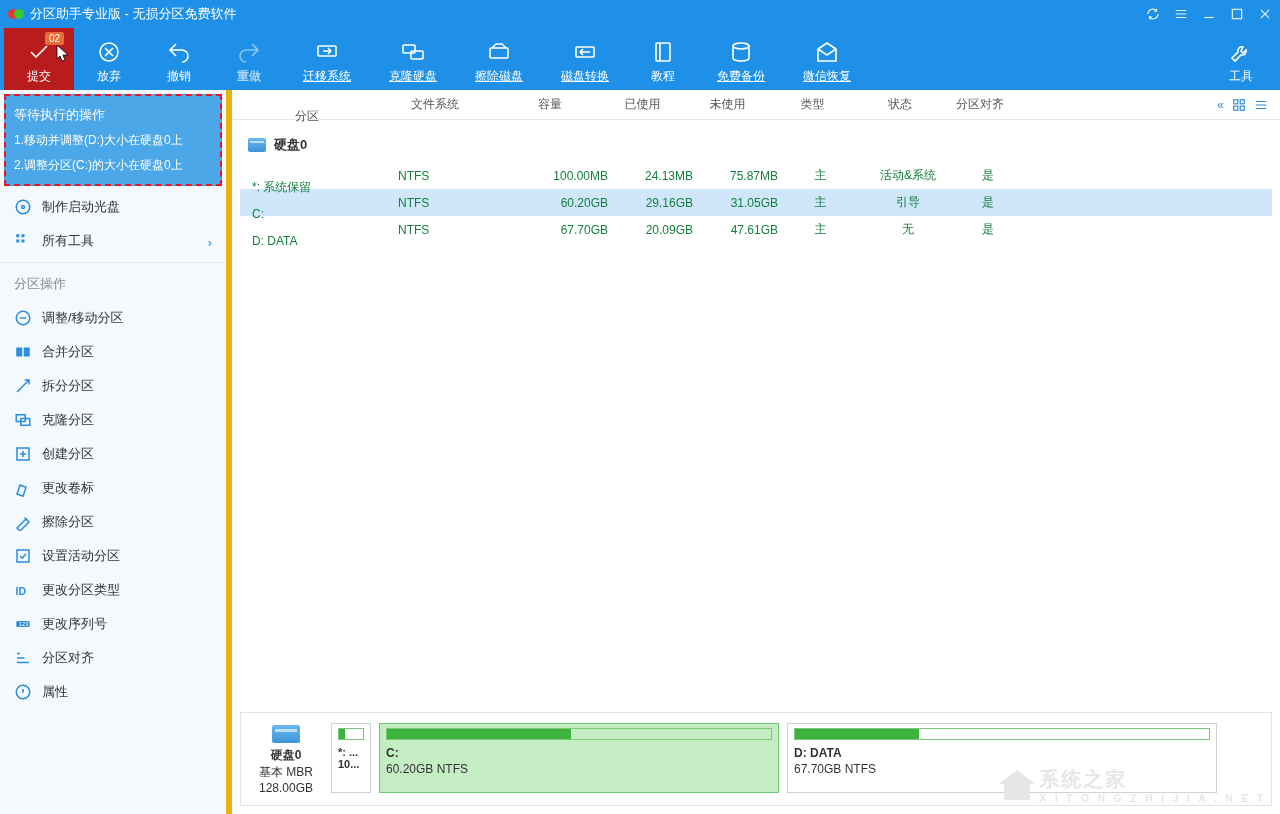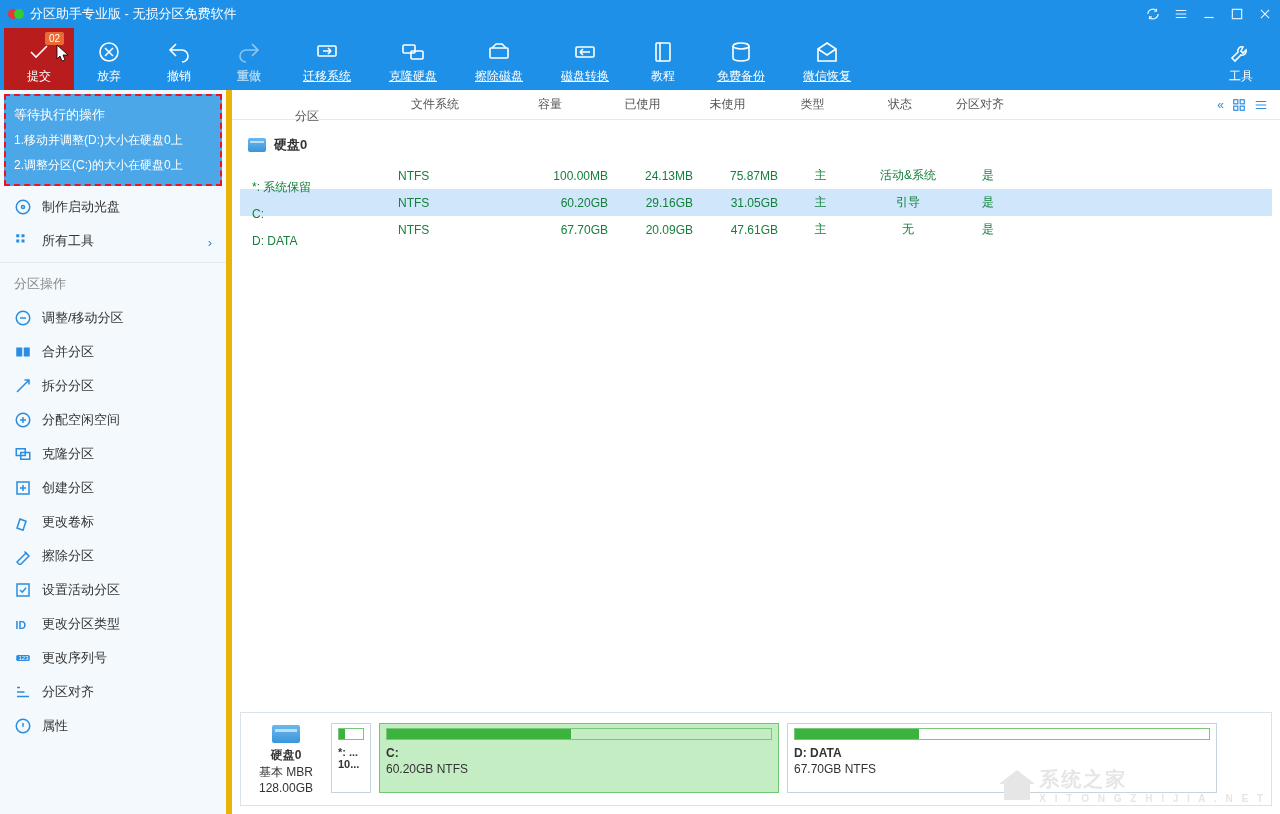--- a/index.html
+++ b/index.html
@@ -294,29 +294,20 @@
           </span>
           <span>合并分区</span>
         </div>
         <div class="side-item">
           <span class="sicon">
             <svg viewBox="0 0 24 24" fill="none" stroke="#2a8de0" stroke-width="2">
               <path d="M4 20L20 4M14 4h6v6"></path>
             </svg>
           </span>
           <span>拆分分区</span>
-        </div>
-        <div class="side-item">
-          <span class="sicon">
-            <svg viewBox="0 0 24 24" fill="none" stroke="#2a8de0" stroke-width="2">
-              <circle cx="12" cy="12" r="9"></circle>
-              <path d="M12 8v8M8 12h8"></path>
-            </svg>
-          </span>
-          <span>分配空闲空间</span>
         </div>
         <div class="side-item">
           <span class="sicon">
             <svg viewBox="0 0 24 24" fill="none" stroke="#2a8de0" stroke-width="2">
               <rect x="3" y="5" width="12" height="9"></rect>
               <rect x="9" y="10" width="12" height="9"></rect>
             </svg>
           </span>
           <span>克隆分区</span>
         </div>

